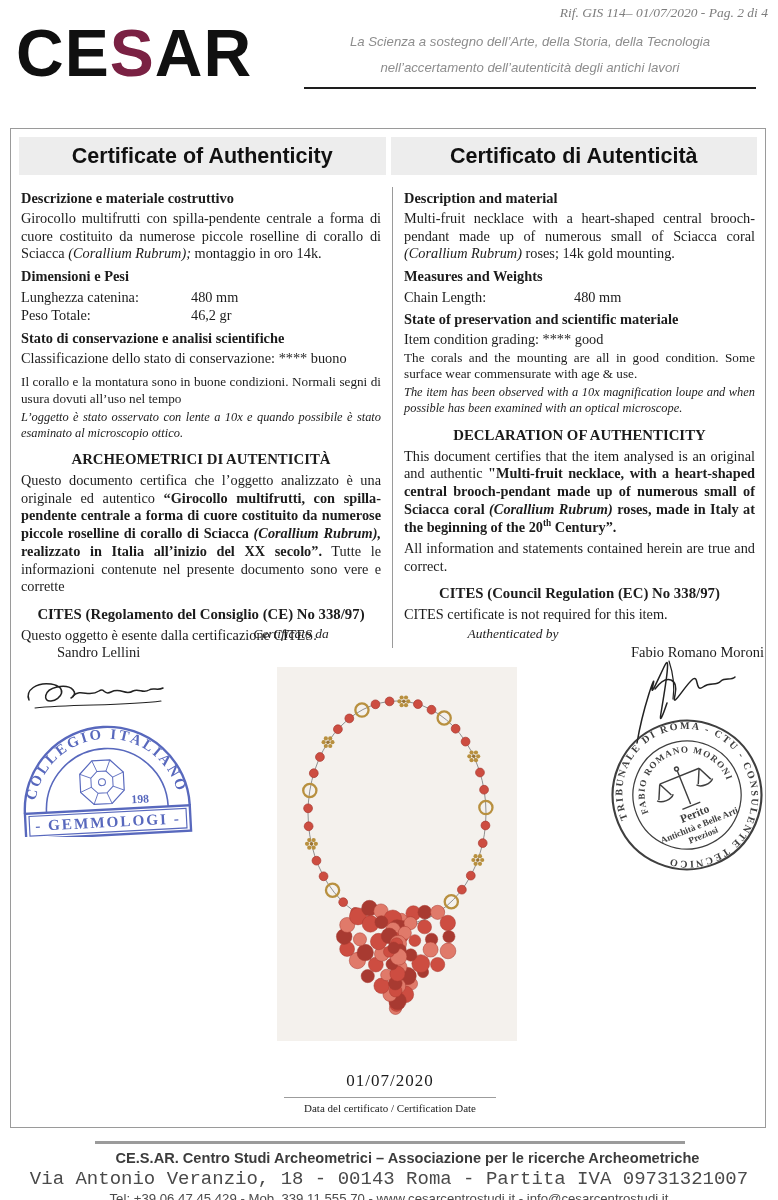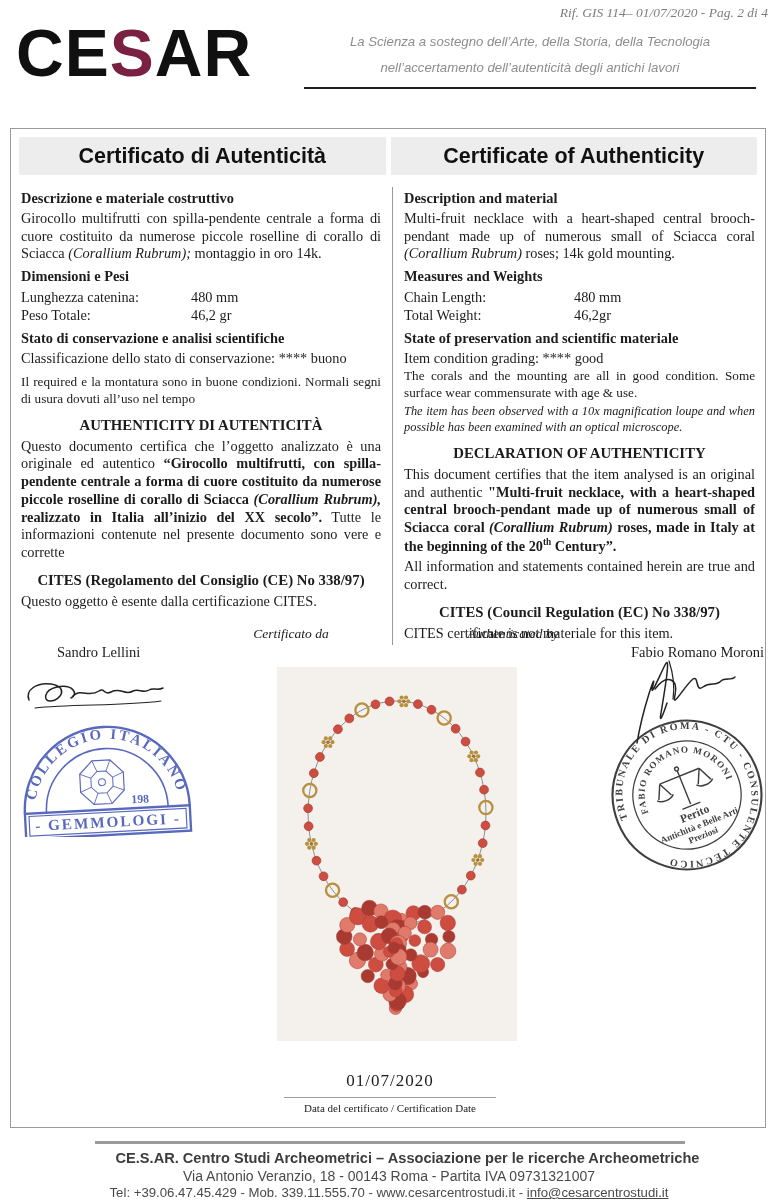--- a/index.html
+++ b/index.html
@@ -49,21 +49,21 @@
   .datebox{width:270px;text-align:center;}
   .dateval{font-size:17px;letter-spacing:1px;}
   .dateline{width:212px;border-top:1px solid #9c9c9c;margin:6px auto 4px auto;height:0;}
   .datecap{font-size:11px;color:#222;}
   .photo{background:#f4f1ed;}
   
   .foot-rule{position:absolute;left:95px;top:1141px;width:590px;height:3px;background:#9b9b9b;}
   .footer{position:absolute;left:0;top:1148px;width:778px;text-align:center;
           font-family:"Liberation Sans",sans-serif;color:#4a4a4a;}
   .footer .f1{font-weight:bold;font-size:14.6px;color:#3c3c3c;margin:2px 0;padding-left:37px;}
-  .footer .f2{font-size:14px;margin:1px 0;}
+  .footer .f2{font-size:19px;margin:1px 0;font-family:Liberation Mono, monospace;}
   .footer .f3{font-size:13.2px;margin:1px 0;}
   .footer a{color:#4a4a4a;text-decoration:none;}
   .footer .email{text-decoration:underline;}
 </style>
 </head>
 <body>
 
 <div class="page">
 
   <div class="ref">Rif.  GIS 114– 01/07/2020 - Pag. 2 di 4</div>
@@ -74,77 +74,74 @@
 
   <div class="tagline">
     <div class="t1">La Scienza a sostegno dell’Arte, della Storia, della Tecnologia</div>
     <div class="t2">nell’accertamento dell’autenticità degli antichi lavori</div>
     <div class="tagline-rule"></div>
   </div>
 
   <div class="cert">
 
     <div class="titlebar">
+      <div class="titlecell">Certificate of Authenticity</div>
       <div class="titlecell">Certificato di Autenticità</div>
-      <div class="titlecell">Certificate of Authenticity</div>
     </div>
 
     <div class="cols">
       <div class="col-l">
         <div class="sec-h">Descrizione e materiale costruttivo</div>
         <p class="para"><span>Girocollo multifrutti con spilla-pendente centrale a forma di cuore costituito da numerose piccole roselline di corallo di Sciacca </span><span class="run-i">(Corallium Rubrum);</span><span> montaggio in oro 14k.</span></p>
 
         <div class="sec-h">Dimensioni e Pesi</div>
         <div class="dimrow">
           <span class="lab">Lunghezza catenina:</span>
           <span class="val">480 mm</span>
         </div>
         <div class="dimrow">
           <span class="lab">Peso Totale:</span>
           <span class="val">46,2 gr</span>
         </div>
 
         <div class="sec-h">Stato di conservazione e analisi scientifiche</div>
         <p class="para" style="margin-bottom:7px">Classificazione dello stato di conservazione: **** buono</p>
-        <p class="small">Il required e la montatura sono in buone condizioni. Normali segni di usura dovuti all’uso nel tempo</p>
-
-        <div class="cheading">AUTHENTICITY DI AUTENTICITÀ</div>
+        <p class="small">Il corallo e la montatura sono in buone condizioni. Normali segni di usura dovuti all’uso nel tempo</p>
+        <p class="note">L’oggetto è stato osservato con lente a 10x e quando possibile è stato esaminato al microscopio ottico.</p>
+
+        <div class="cheading">ARCHEOMETRICI DI AUTENTICITÀ</div>
         <p class="para"><span>Questo documento certifica che l’oggetto analizzato è una originale ed autentico </span><span class="run-b">“Girocollo multifrutti, con spilla-pendente centrale a forma di cuore costituito da numerose piccole roselline di corallo di Sciacca </span><span class="run-bi">(Corallium Rubrum),</span><span class="run-b"> realizzato in Italia all’inizio del XX secolo”.</span><span> Tutte le informazioni contenute nel presente documento sono vere e corrette</span></p>
 
         <div class="cheading">CITES (Regolamento del Consiglio (CE) No 338/97)</div>
         <p class="para">Questo oggetto è esente dalla certificazione CITES.</p>
       </div>
 
       <div class="col-div"></div>
 
       <div class="col-r">
         <div class="sec-h">Description and material</div>
         <p class="para"><span>Multi-fruit necklace with a heart-shaped central brooch-pendant made up of numerous small of Sciacca coral </span><span class="run-i">(Corallium Rubrum)</span><span> roses; 14k gold mounting.</span></p>
 
         <div class="sec-h">Measures and Weights</div>
         <div class="dimrow">
           <span class="lab">Chain Length:</span>
           <span class="val">480 mm</span>
         </div>
-        <div class="dimrow">
-          <span class="lab">Total Weight:</span>
-          <span class="val">46,2gr</span>
-        </div>
 
         <div class="sec-h">State of preservation and scientific materiale</div>
         <p class="para" style="margin-bottom:1px">Item condition grading: **** good</p>
         <p class="small">The corals and the mounting are all in good condition. Some surface wear commensurate with age &amp; use.</p>
         <p class="note">The item has been observed with a 10x magnification loupe and when possible has been examined with an optical microscope.</p>
 
         <div class="cheading">DECLARATION OF AUTHENTICITY</div>
         <p class="para"><span>This document certifies that the item analysed is an original and authentic </span><span class="run-b">"Multi-fruit necklace, with a heart-shaped central brooch-pendant made up of numerous small of Sciacca coral </span><span class="run-bi">(Corallium Rubrum)</span><span class="run-b"> roses, made in Italy at the beginning of the 20</span><span class="run-sup">th</span><span class="run-b"> Century”.</span></p>
         <p class="para">All information and statements contained herein are true and correct.</p>
 
         <div class="cheading">CITES (Council Regulation (EC) No 338/97)</div>
-        <p class="para">CITES certificate is not materiale for this item.</p>
+        <p class="para">CITES certificate is not required for this item.</p>
       </div>
     </div>
 
     <div class="abs cby" style="left:180px;top:497px">Certificato da</div>
     <div class="abs cby" style="left:402px;top:497px">Authenticated by</div>
 
     <div class="abs signer" style="left:46px;top:515px">Sandro Lellini</div>
     <div class="abs signer" style="left:620px;top:515px">Fabio Romano Moroni</div>
 
     <svg class="abs" style="left:10px;top:545px" width="155" height="50" viewBox="0 0 155 50">

